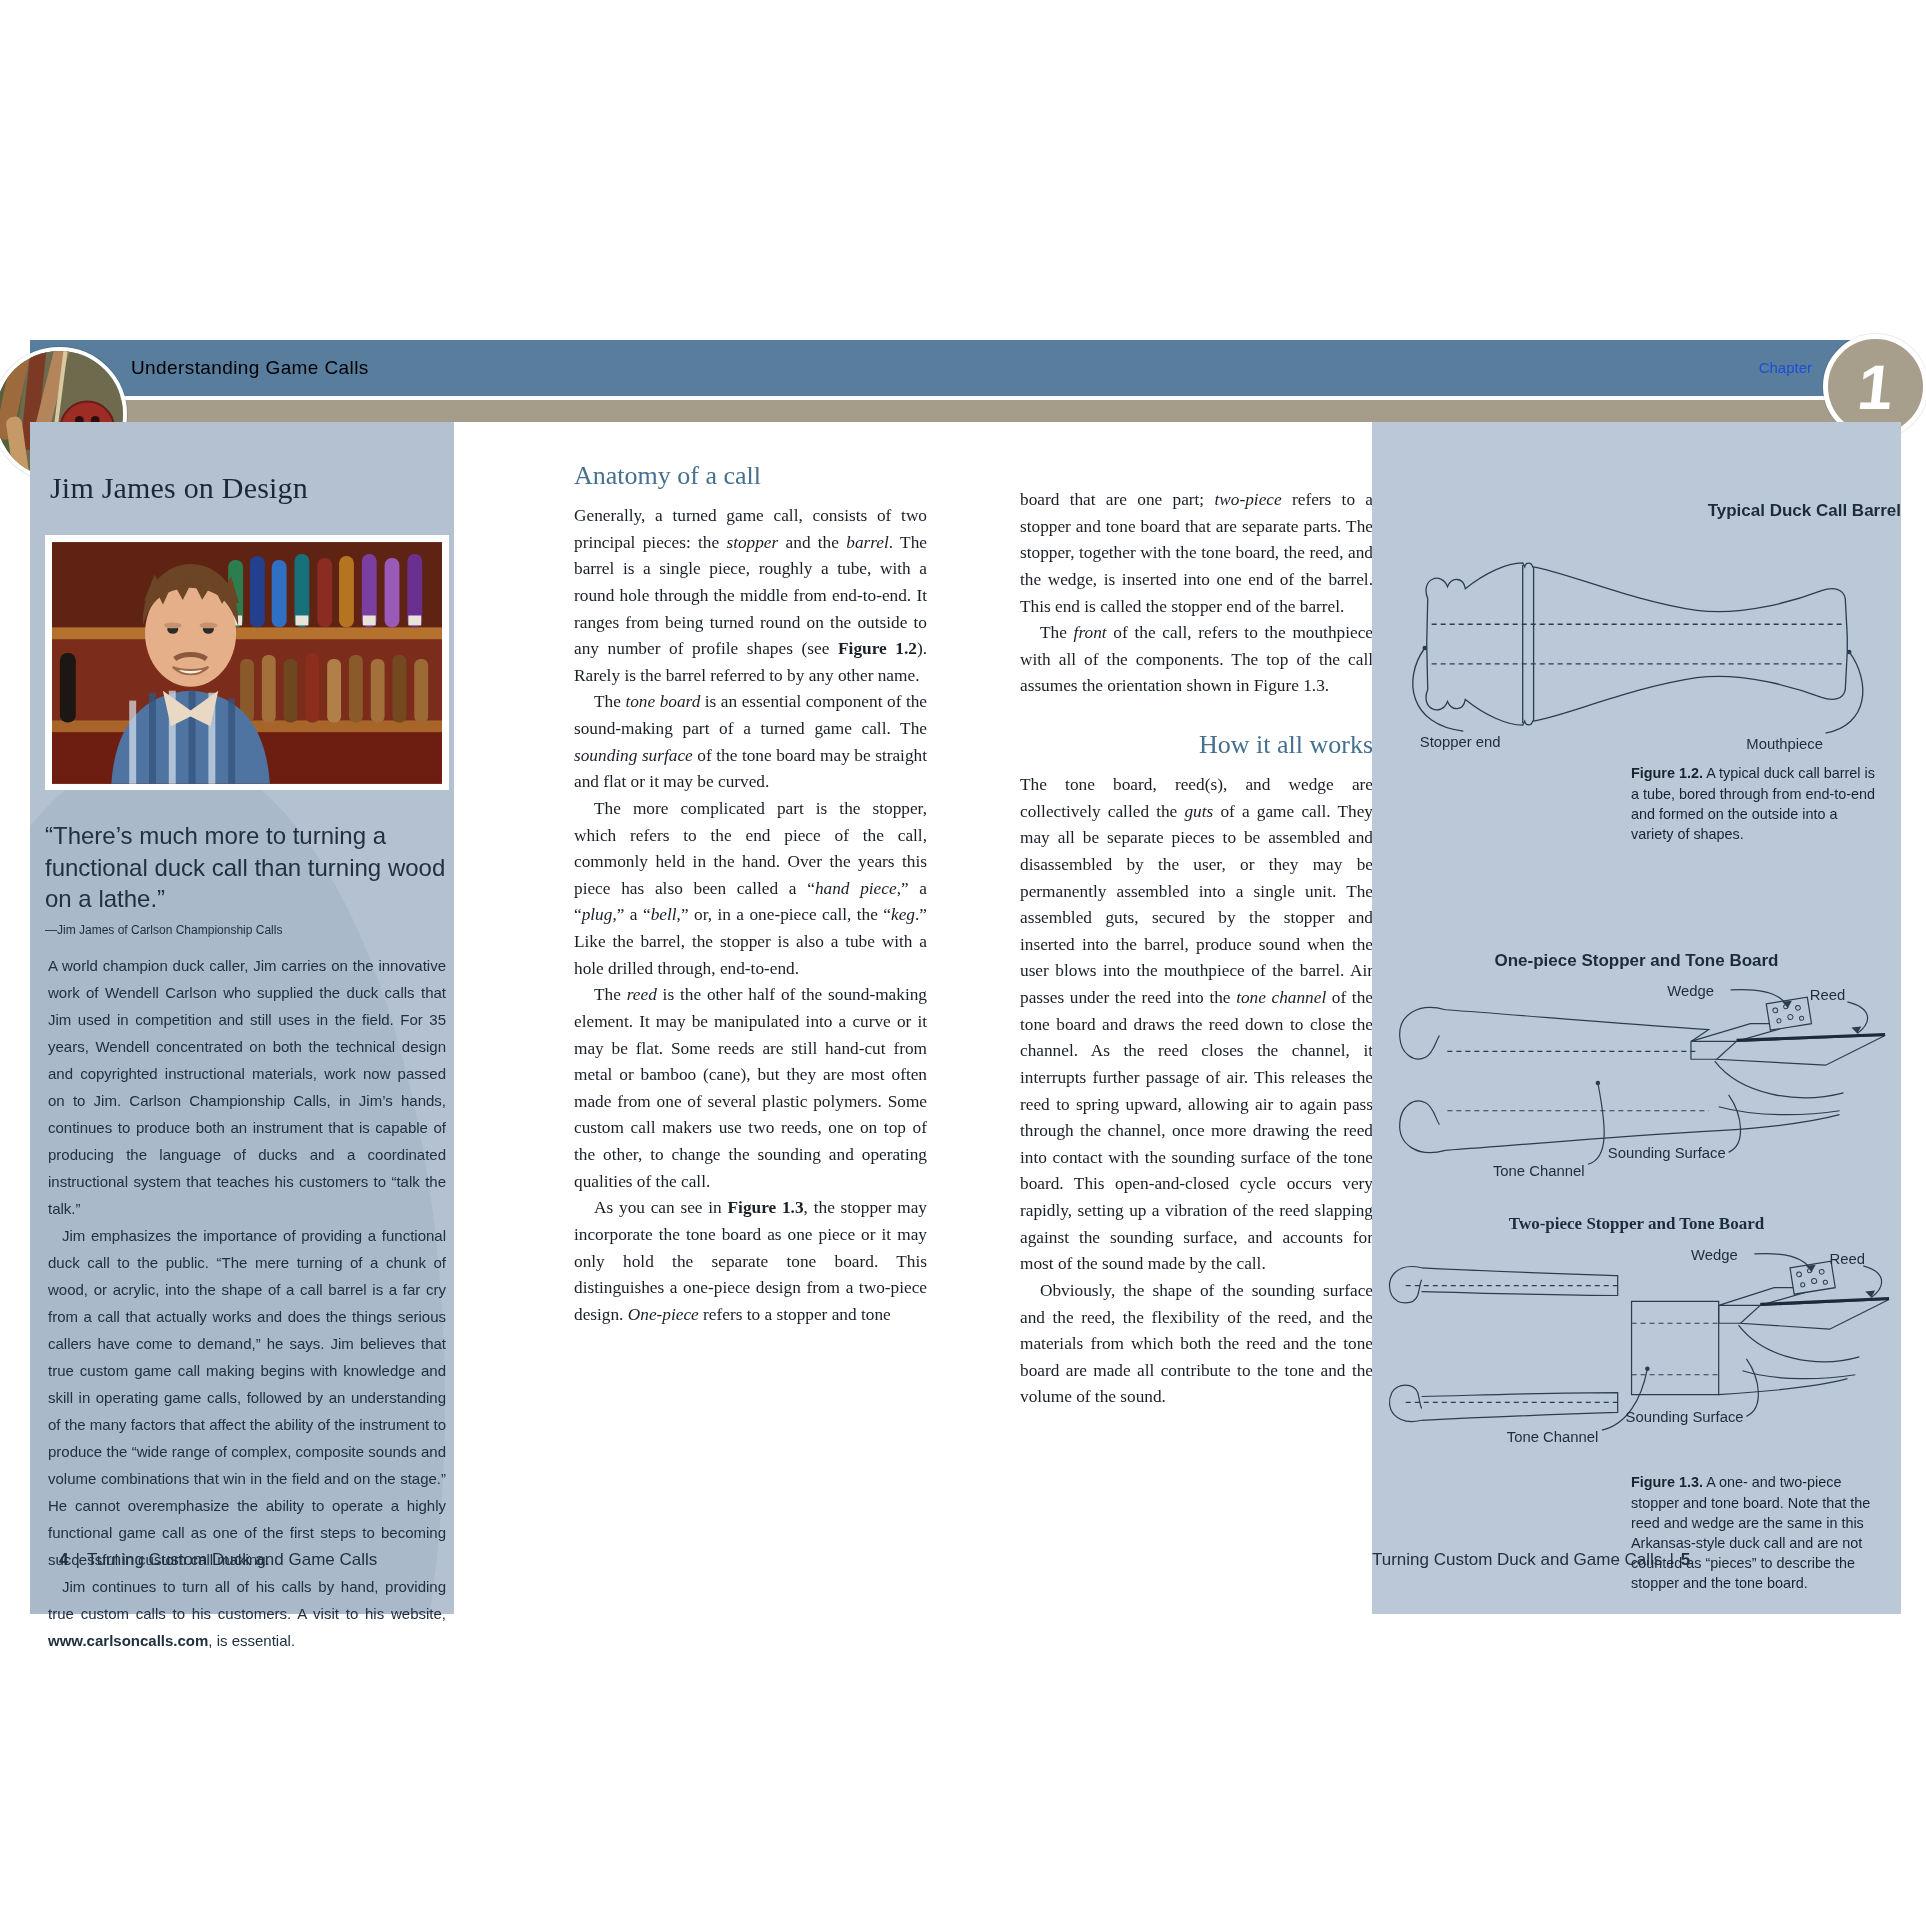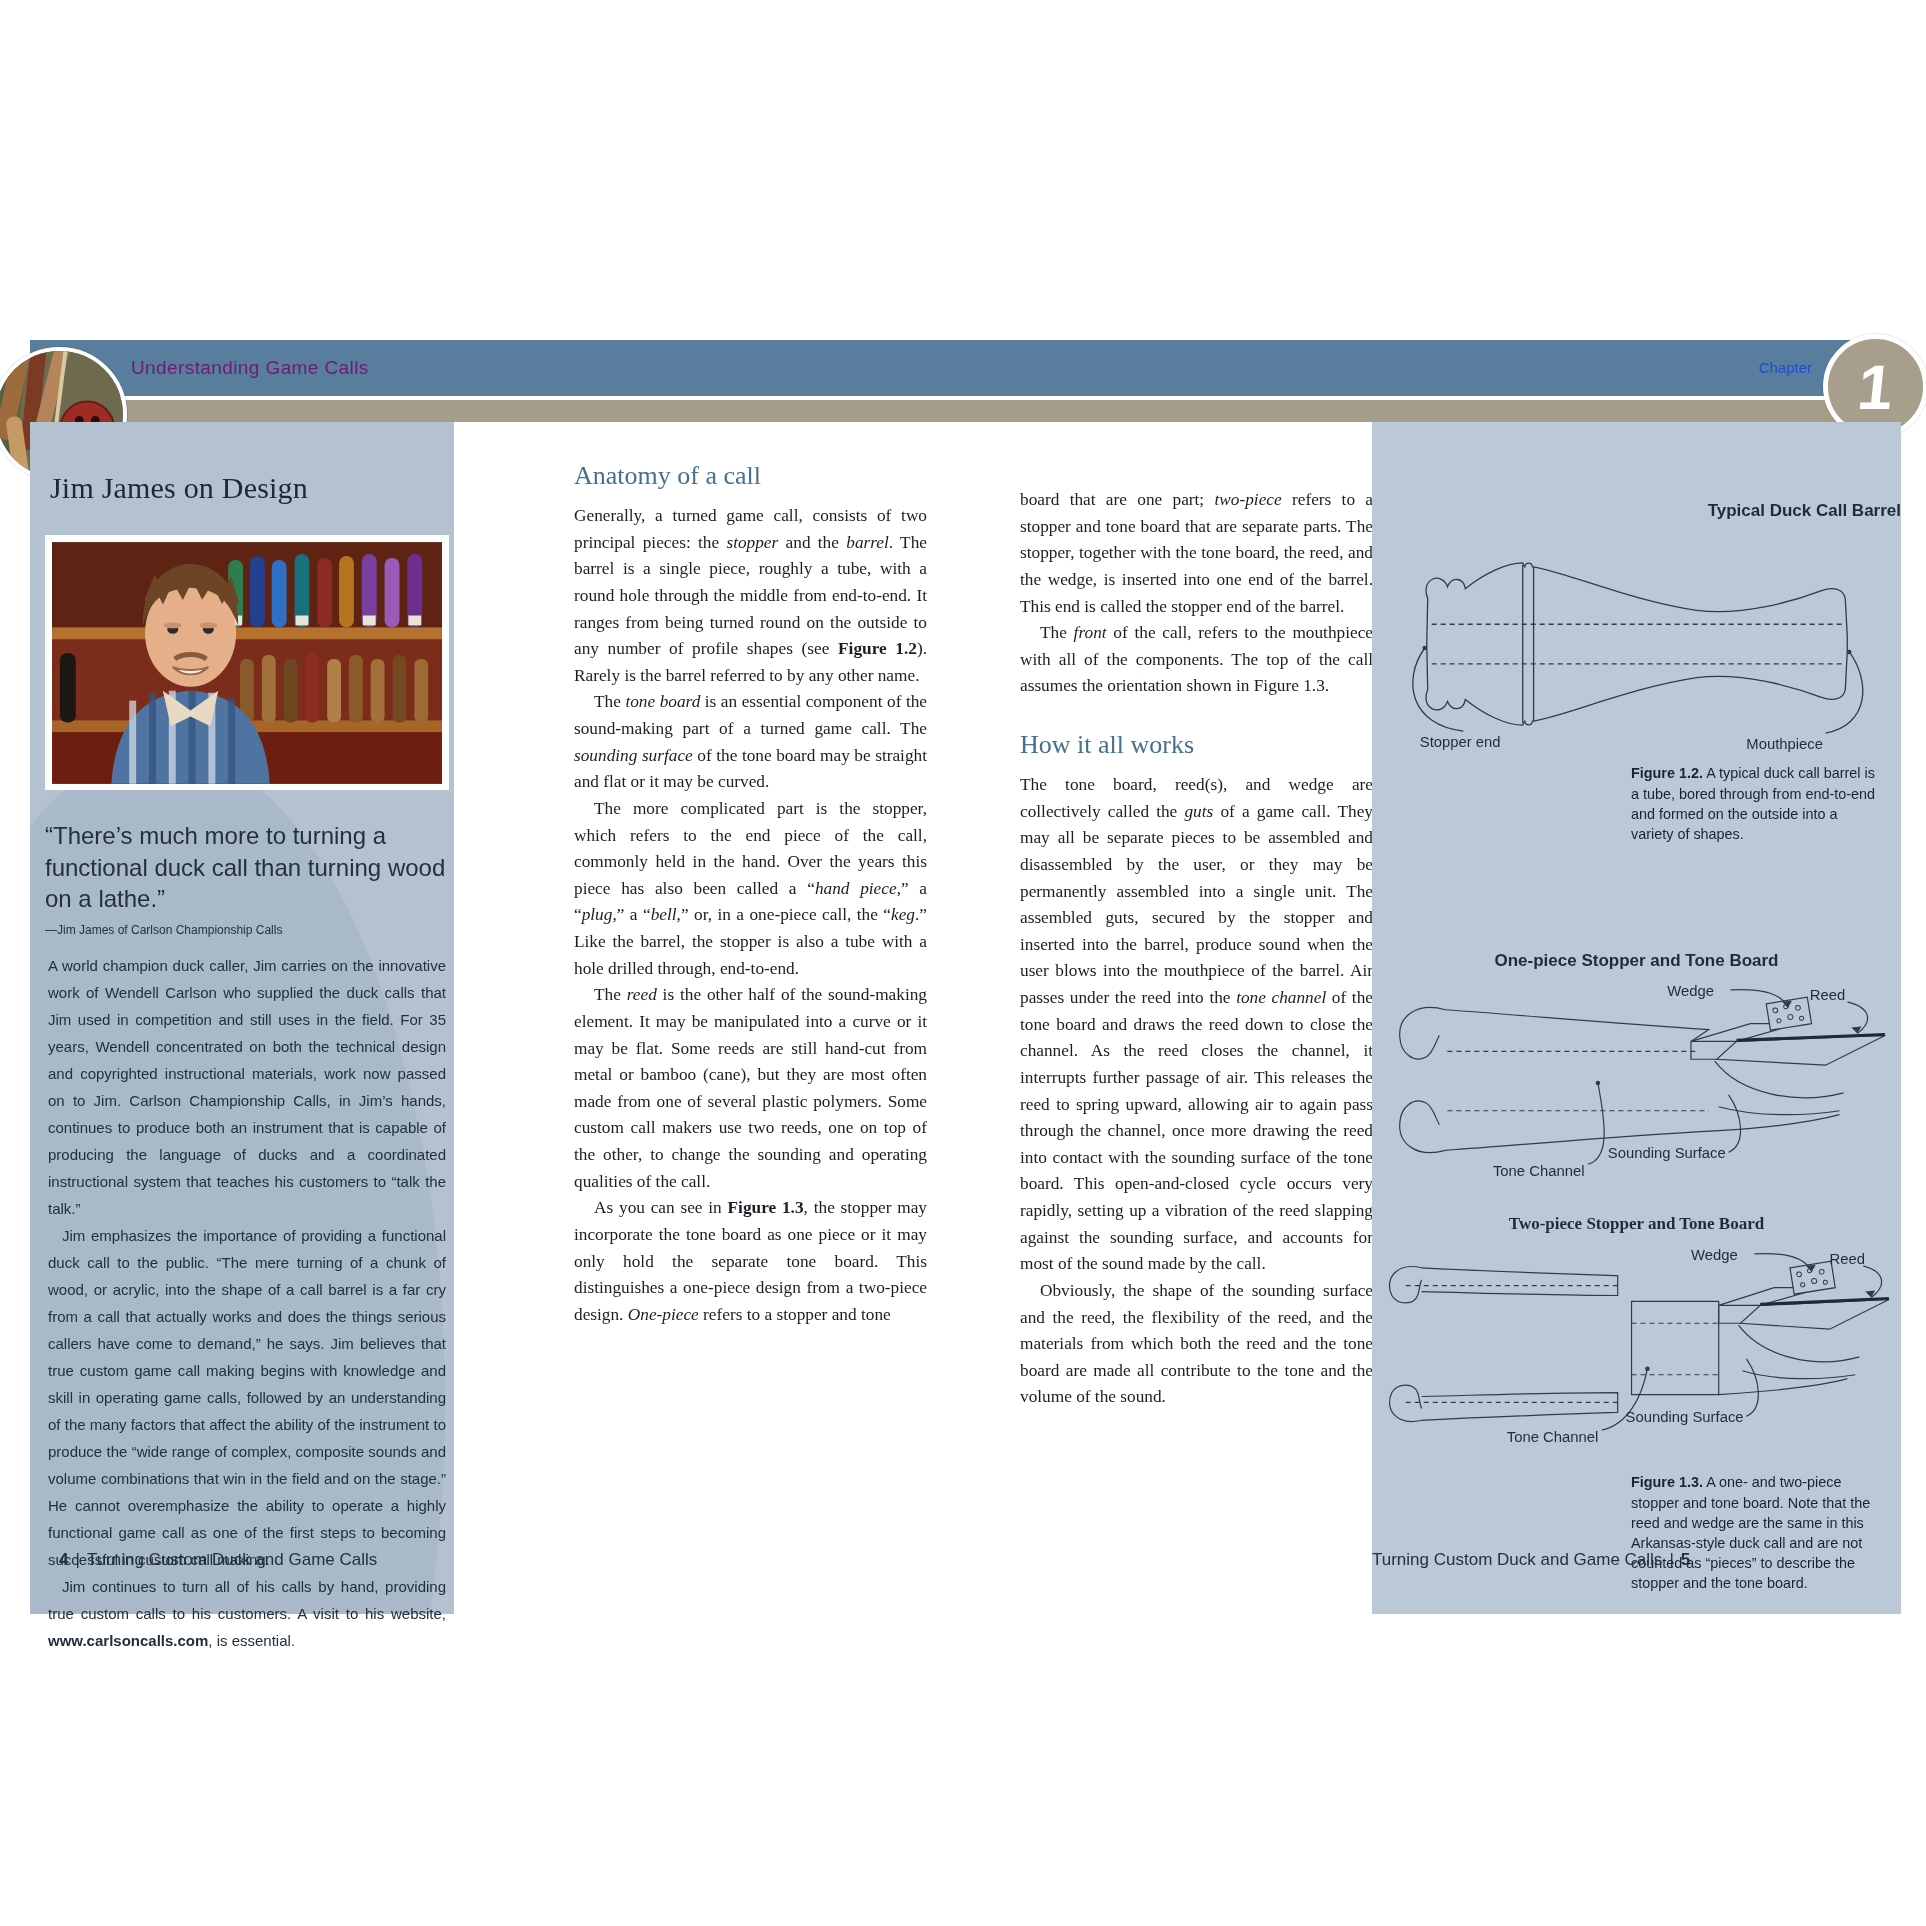--- a/index.html
+++ b/index.html
@@ -4,21 +4,21 @@
 <style>
   html,body{margin:0;padding:0;background:#ffffff;}
   #page{position:relative;width:1927px;height:1927px;background:#ffffff;overflow:hidden;
         font-family:"Liberation Sans",sans-serif;color:#1e2c3c;}
   .abs{position:absolute;}
 
   
   .bar-blue{left:30px;top:340px;width:1867px;height:56px;background:#587d9d;}
   .bar-tan{left:30px;top:400px;width:1867px;height:22px;background:#a59c89;}
   .hdr-title{left:131px;top:340px;height:56px;line-height:56px;font-size:19px;
-             color:#701a75;letter-spacing:0.4px;}
+             color:#000000;letter-spacing:0.4px;}
   .chapter-label{left:1624px;top:340px;width:188px;height:56px;line-height:56px;
                  text-align:right;font-size:15px;color:#1d4ed8;}
   .chapter-circle{left:1823px;top:334px;width:105px;height:105px;border-radius:50%;
                   background:#a79e8c;border:5px solid #fff;box-sizing:border-box;
                   display:flex;align-items:center;justify-content:center;
                   box-shadow:0 0 0 1px rgba(0,0,0,.08);}
   .chapter-circle span{color:#fff;font-size:63px;font-weight:700;transform:skewX(-6deg);}
   .corner-circle{left:-8px;top:347px;width:135px;height:135px;border-radius:50%;
                  border:4px solid #fff;box-sizing:border-box;overflow:hidden;
                  box-shadow:0 0 0 1px rgba(0,0,0,.1);}
@@ -40,21 +40,21 @@
   .sb-body p + p{text-indent:14px;}
   .sb-body b{font-weight:700;}
 
   
   .col{width:353px;}
   .col h2{margin:0 0 12px 0;font-family:"Liberation Serif",serif;font-weight:400;
           font-size:26px;color:#45708e;}
   .col p{margin:0;font-family:"Liberation Serif",serif;font-size:17.3px;
          line-height:1.54;text-align:justify;color:#191f26;}
   .col p + p{text-indent:20px;}
-  .col .h2-mid{margin-top:30px;margin-bottom:12px;}
+  .col .h2-mid{margin-top:30px;margin-bottom:12px;text-align:right;}
   .col p.after-h{ text-indent:0; }
   #col1{left:574px;top:461px;}
   #col2{left:1020px;top:487px;}
 
   
   .rightpanel{left:1372px;top:422px;width:529px;height:1192px;background:#bbc8d7;}
   .fig-title{position:absolute;left:0;width:100%;text-align:center;font-size:17px;
              font-weight:700;color:#1d2c3c;}
   .fig-caption{position:absolute;font-size:14.4px;line-height:1.4;color:#18242f;}
   .fig-caption b{font-weight:700;}

